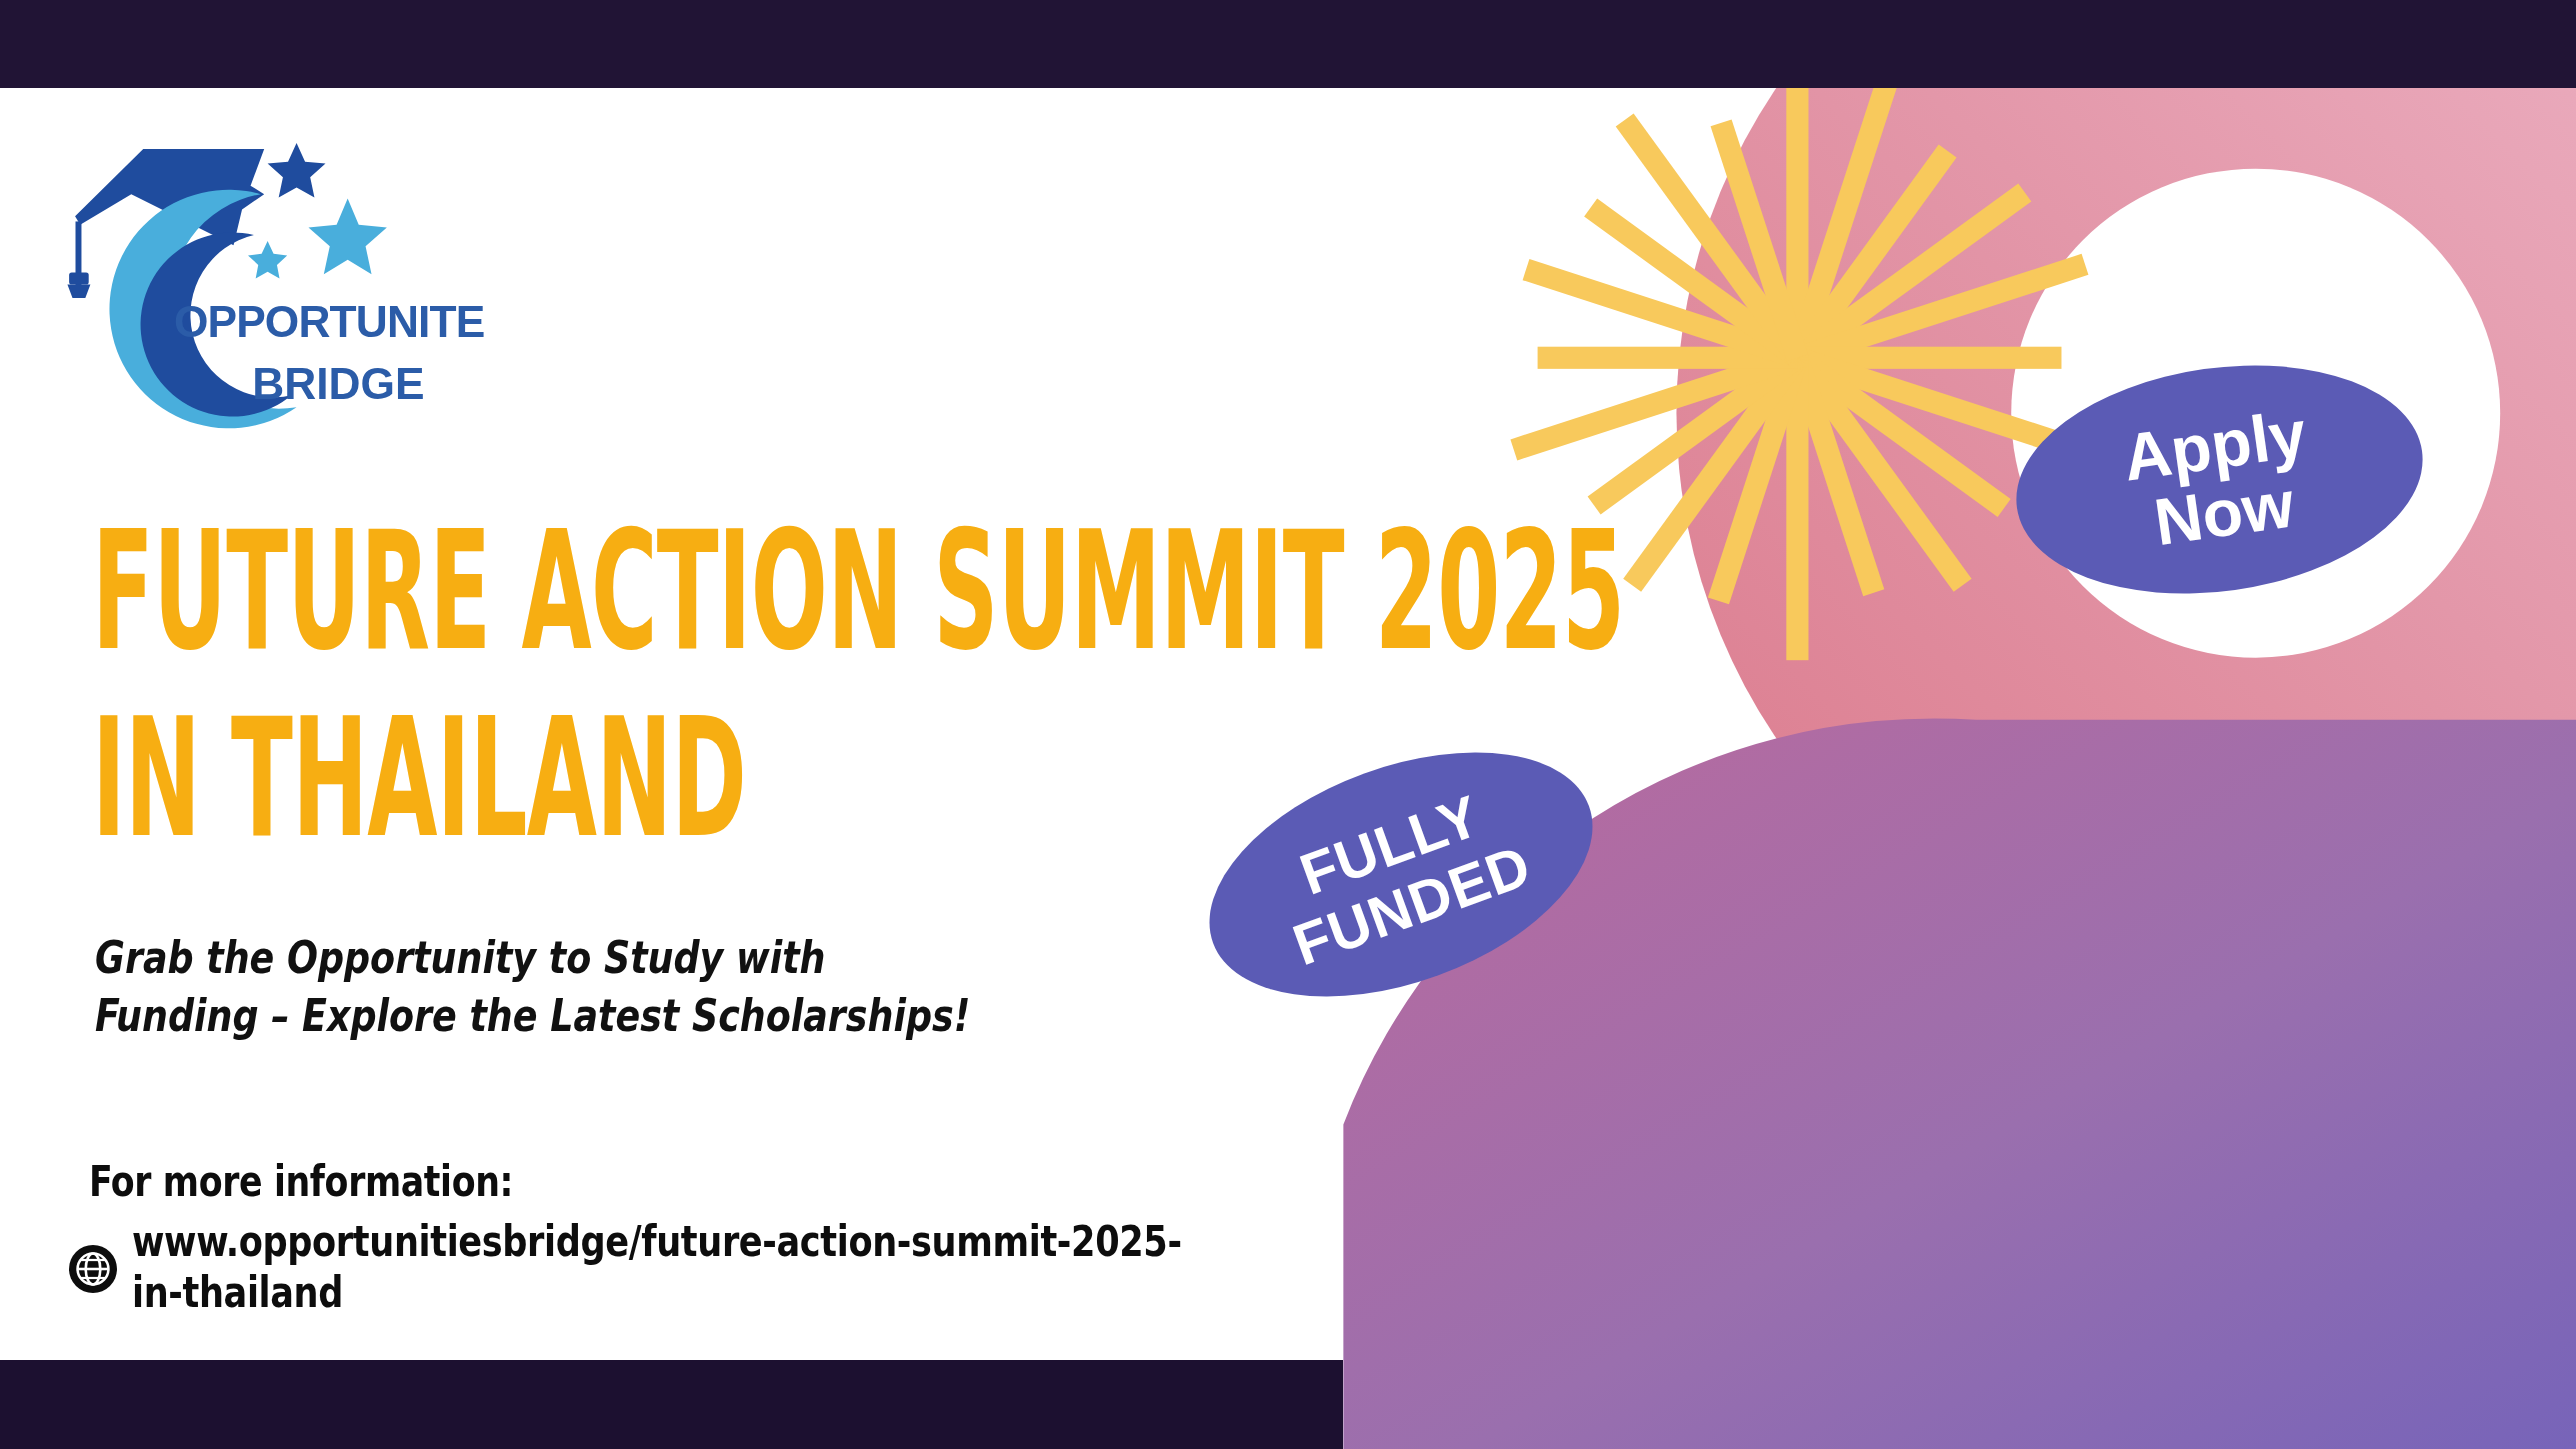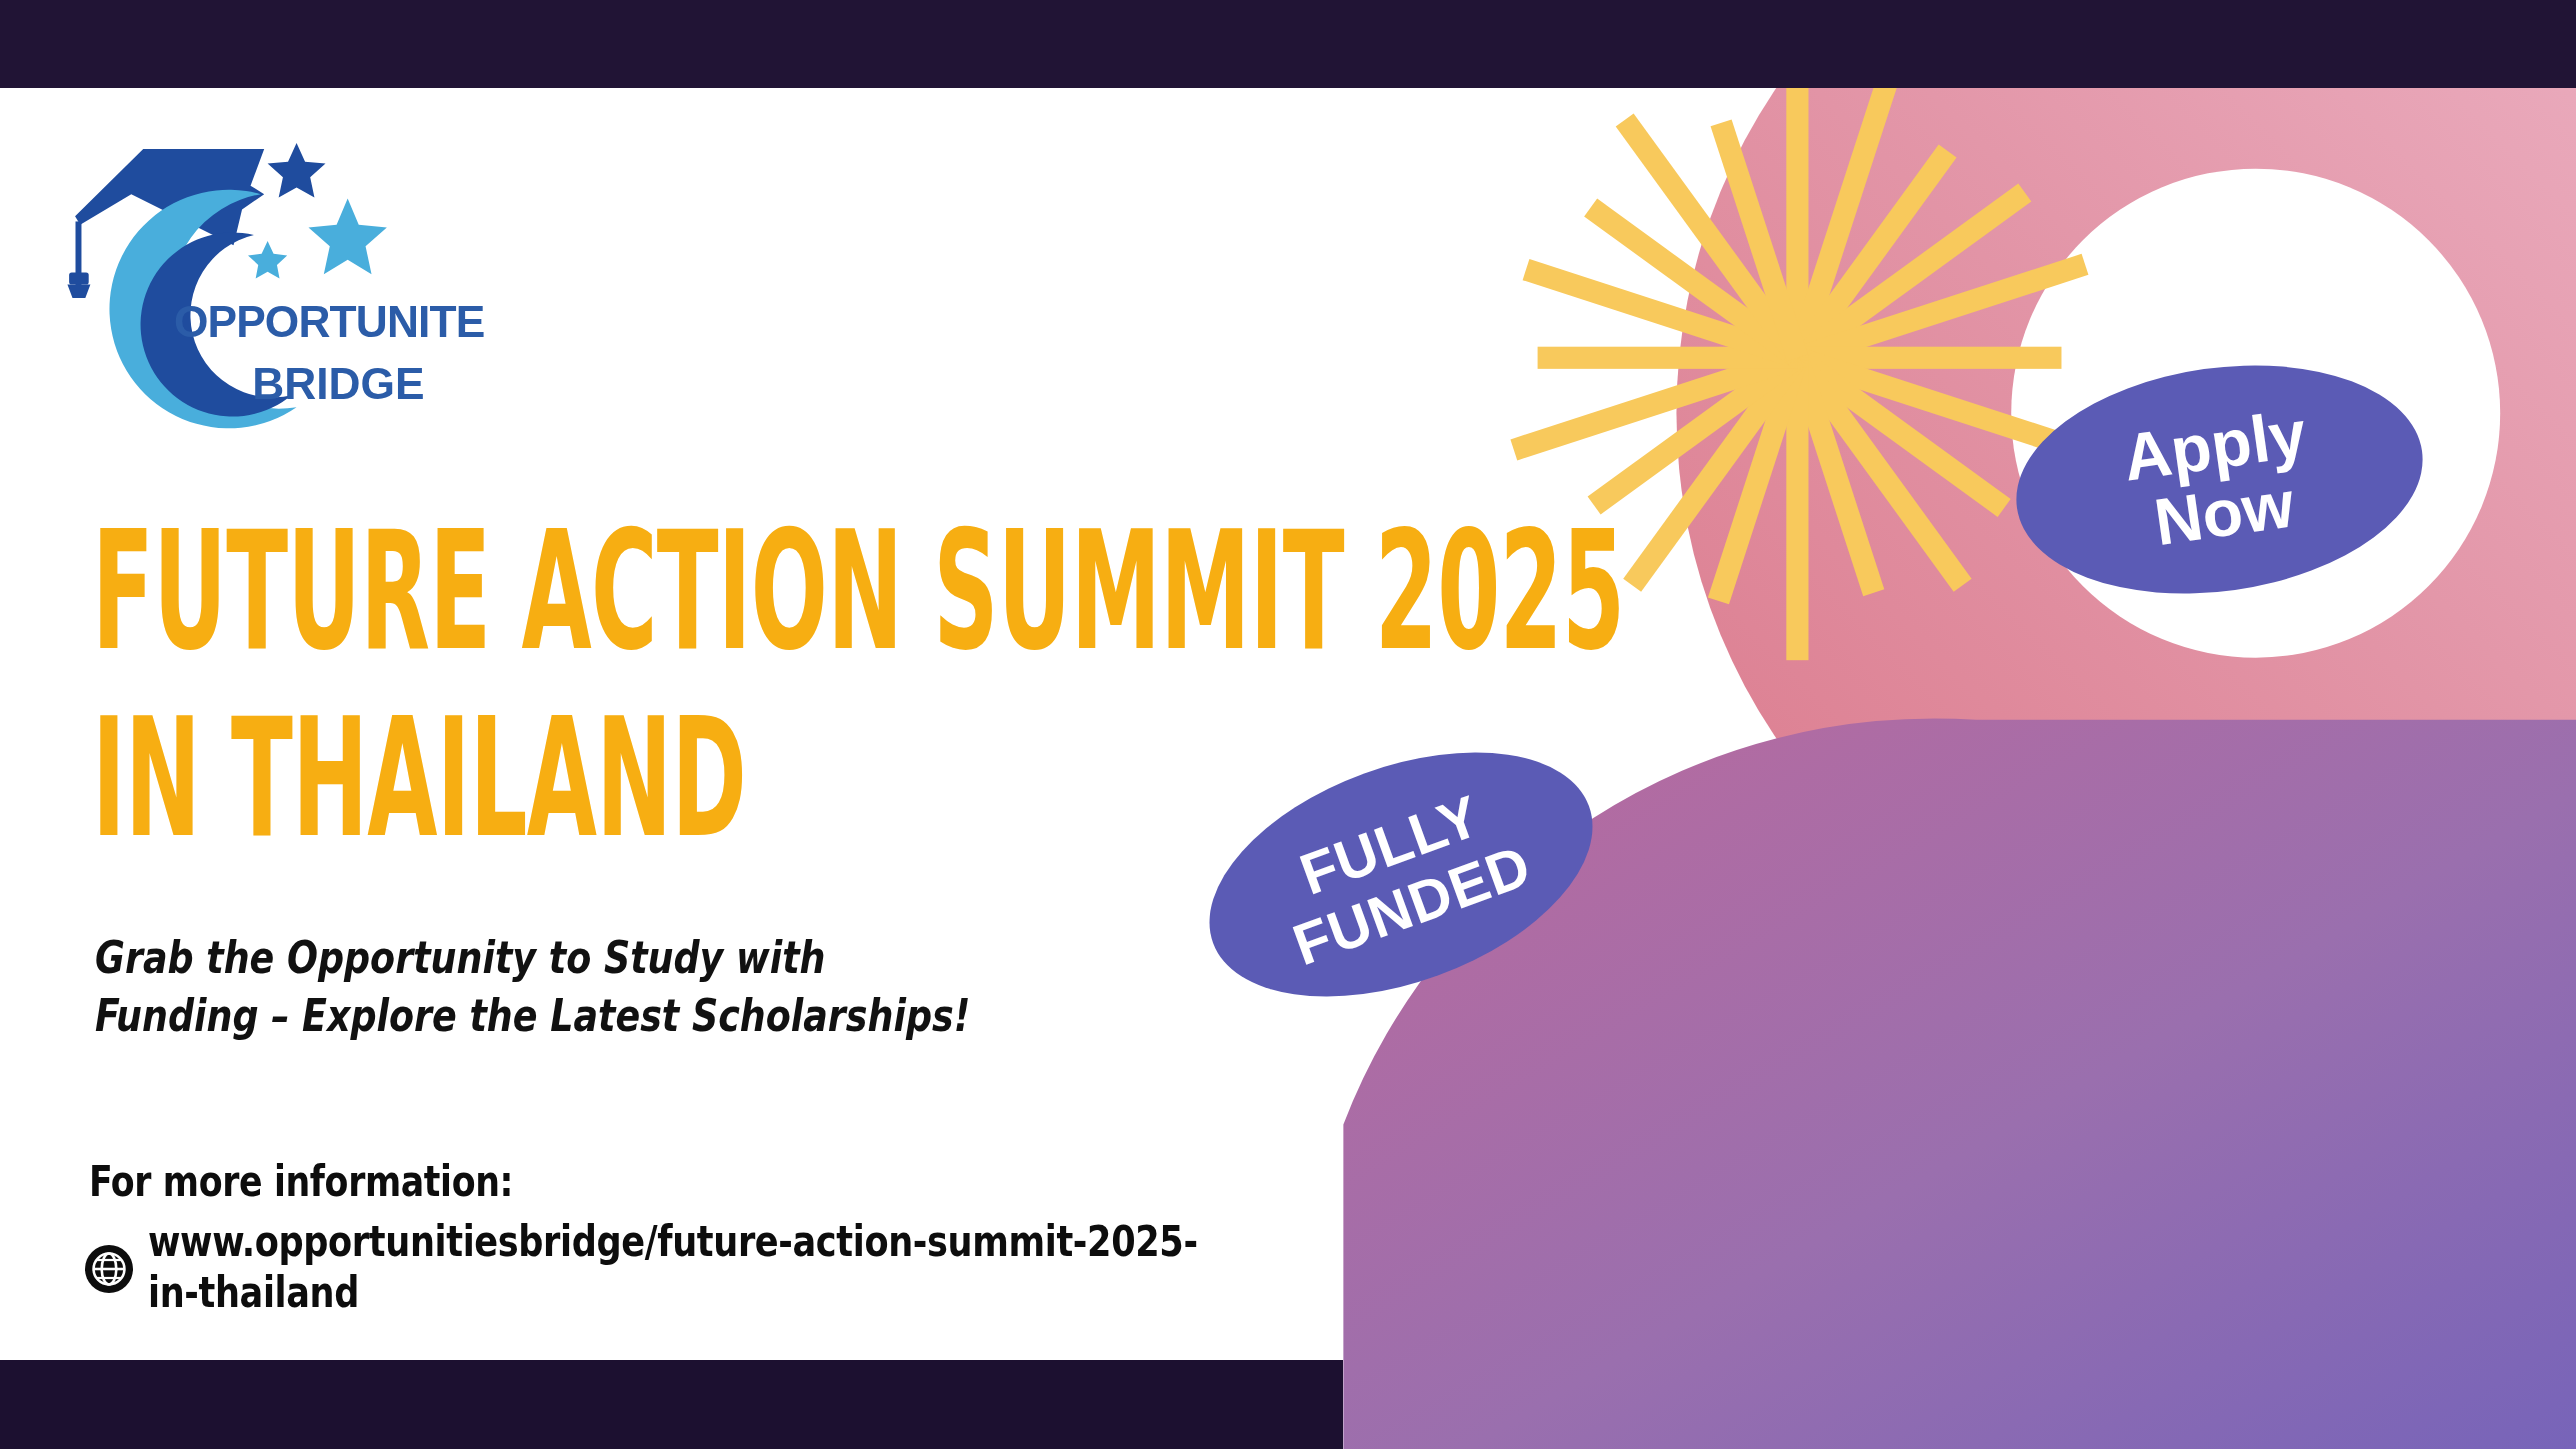--- a/index.html
+++ b/index.html
@@ -114,21 +114,21 @@
     font-family: "Liberation Sans Narrow", "DejaVu Sans Condensed", "Liberation Sans", sans-serif;
     font-weight: 700;
     font-size: 42px;
     letter-spacing: -0.4px;
     transform: scaleX(0.92);
     transform-origin: left top;
   }
 
   .url-row {
     position: absolute;
-    left: 85px;
+    left: 69px;
     top: 1216px;
     width: 1252px;
     display: flex;
     align-items: flex-start;
     gap: 15.3px;
   }
   .globe-icon {
     flex: 0 0 auto;
     width: 48px;
     height: 48px;

